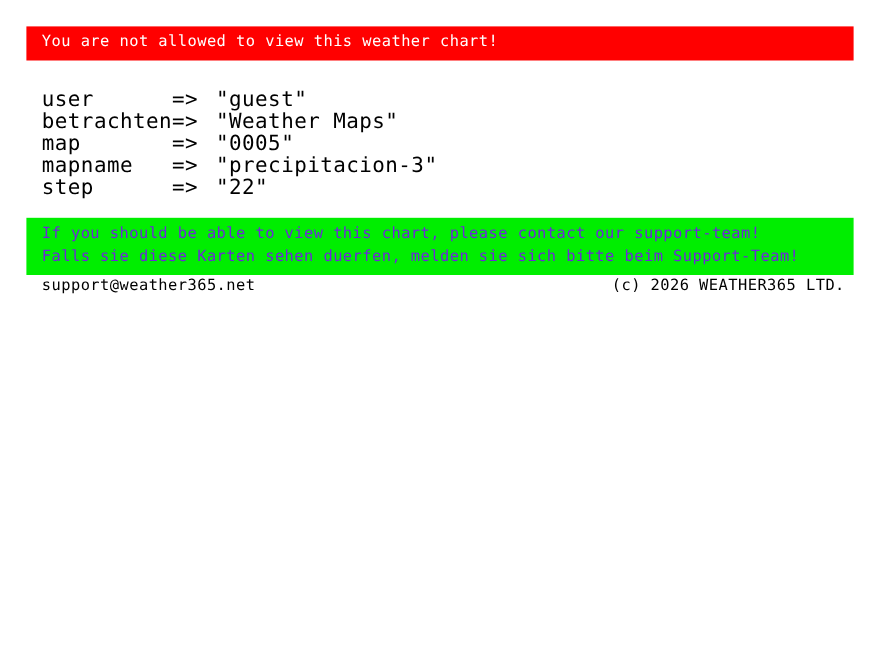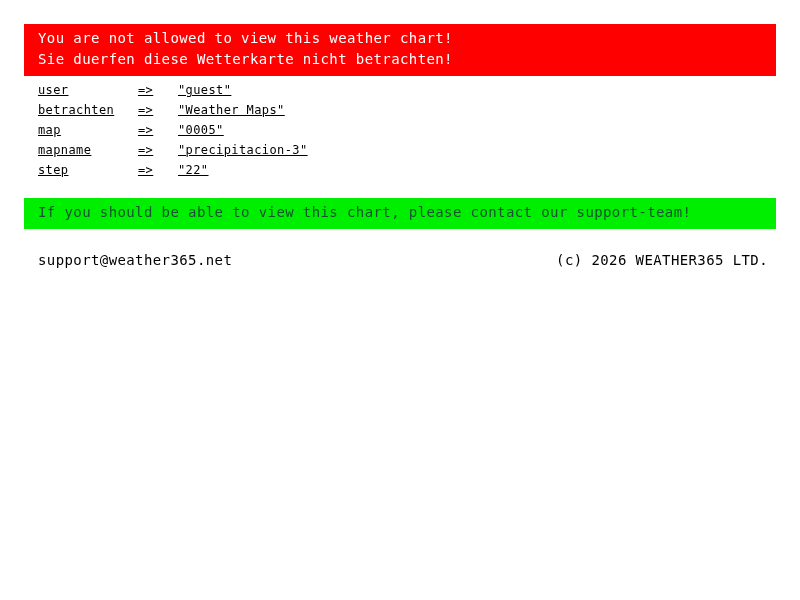--- a/index.html
+++ b/index.html
@@ -28,41 +28,40 @@
     padding: 4px 14px 6px 14px;
   }
   .banner-error {
     top: 24px;
     background: #ff0000;
     color: #ffffff;
   }
   .banner-ok {
     top: 198px;
     background: #00ee00;
-    color: #14532d;
+    color: #6d28d9;
   }
   .banner-line {
     line-height: 21px;
     white-space: pre;
     letter-spacing: 0.4px;
   }
   .params {
     position: absolute;
     left: 38px;
     top: 80px;
     border-collapse: collapse;
   }
   .params td {
     padding: 0;
     line-height: 20px;
     white-space: pre;
     letter-spacing: 0.4px;
-    font-size: 12px;
+    font-size: 19px;
     vertical-align: top;
-    text-decoration: underline;
   }
   .params td.key { width: 100px; }
   .params td.arrow { width: 40px; }
   .params td.val { }
   .footer {
     position: absolute;
     left: 38px;
     top: 250px;
     width: 730px;
     display: flex;
@@ -75,21 +74,20 @@
     line-height: 20px;
   }
 </style>
 </head>
 <body>
 
 <div class="page">
 
   <div class="banner banner-error">
     <div class="banner-line">You are not allowed to view this weather chart!</div>
-    <div class="banner-line">Sie duerfen diese Wetterkarte nicht betrachten!</div>
   </div>
 
   <table class="params">
     <tbody>
         <tr>
       <td class="key">user</td>
       <td class="arrow">=&gt;</td>
       <td class="val">"guest"</td>
     </tr>
     <tr>
@@ -110,20 +108,21 @@
     <tr>
       <td class="key">step</td>
       <td class="arrow">=&gt;</td>
       <td class="val">"22"</td>
     </tr>
   </tbody>
     </table>
 
   <div class="banner banner-ok">
     <div class="banner-line">If you should be able to view this chart, please contact our support-team!</div>
+    <div class="banner-line">Falls sie diese Karten sehen duerfen, melden sie sich bitte beim Support-Team!</div>
   </div>
 
   <div class="footer">
     <div class="footer-left">support@weather365.net</div>
     <div class="footer-right">(c) 2026 WEATHER365 LTD.</div>
   </div>
 
 </div>
 
 </body></html>

